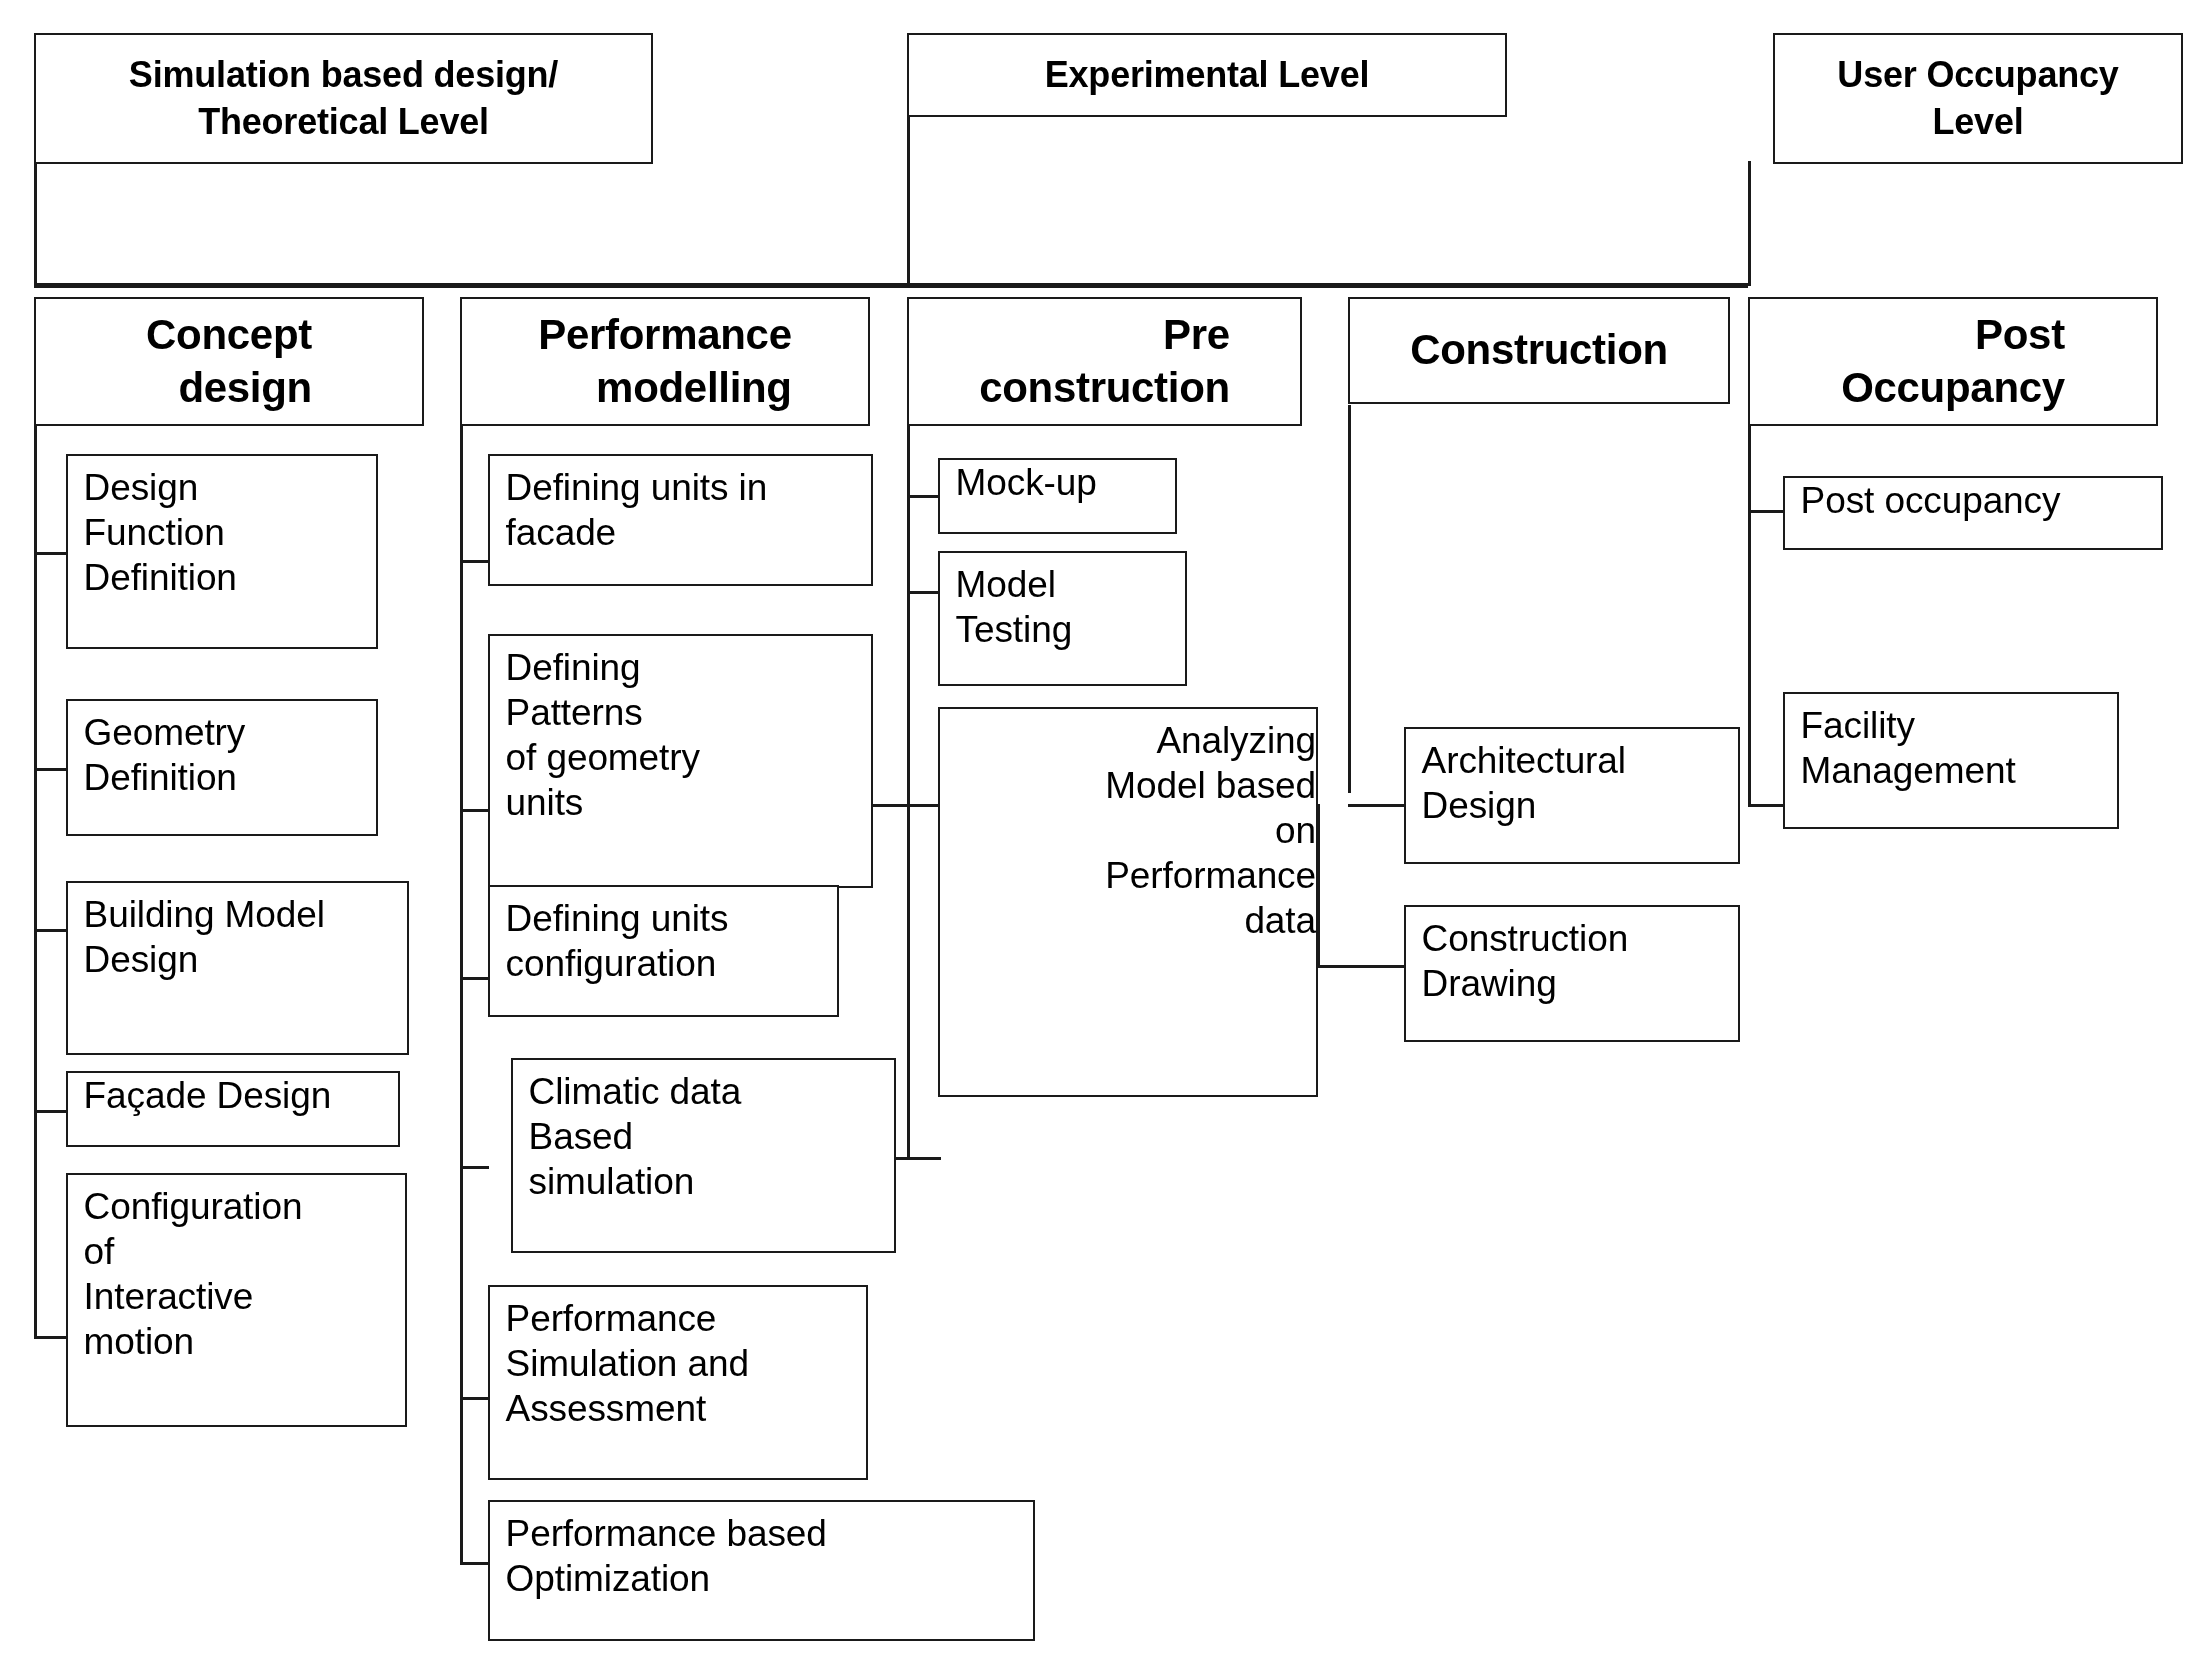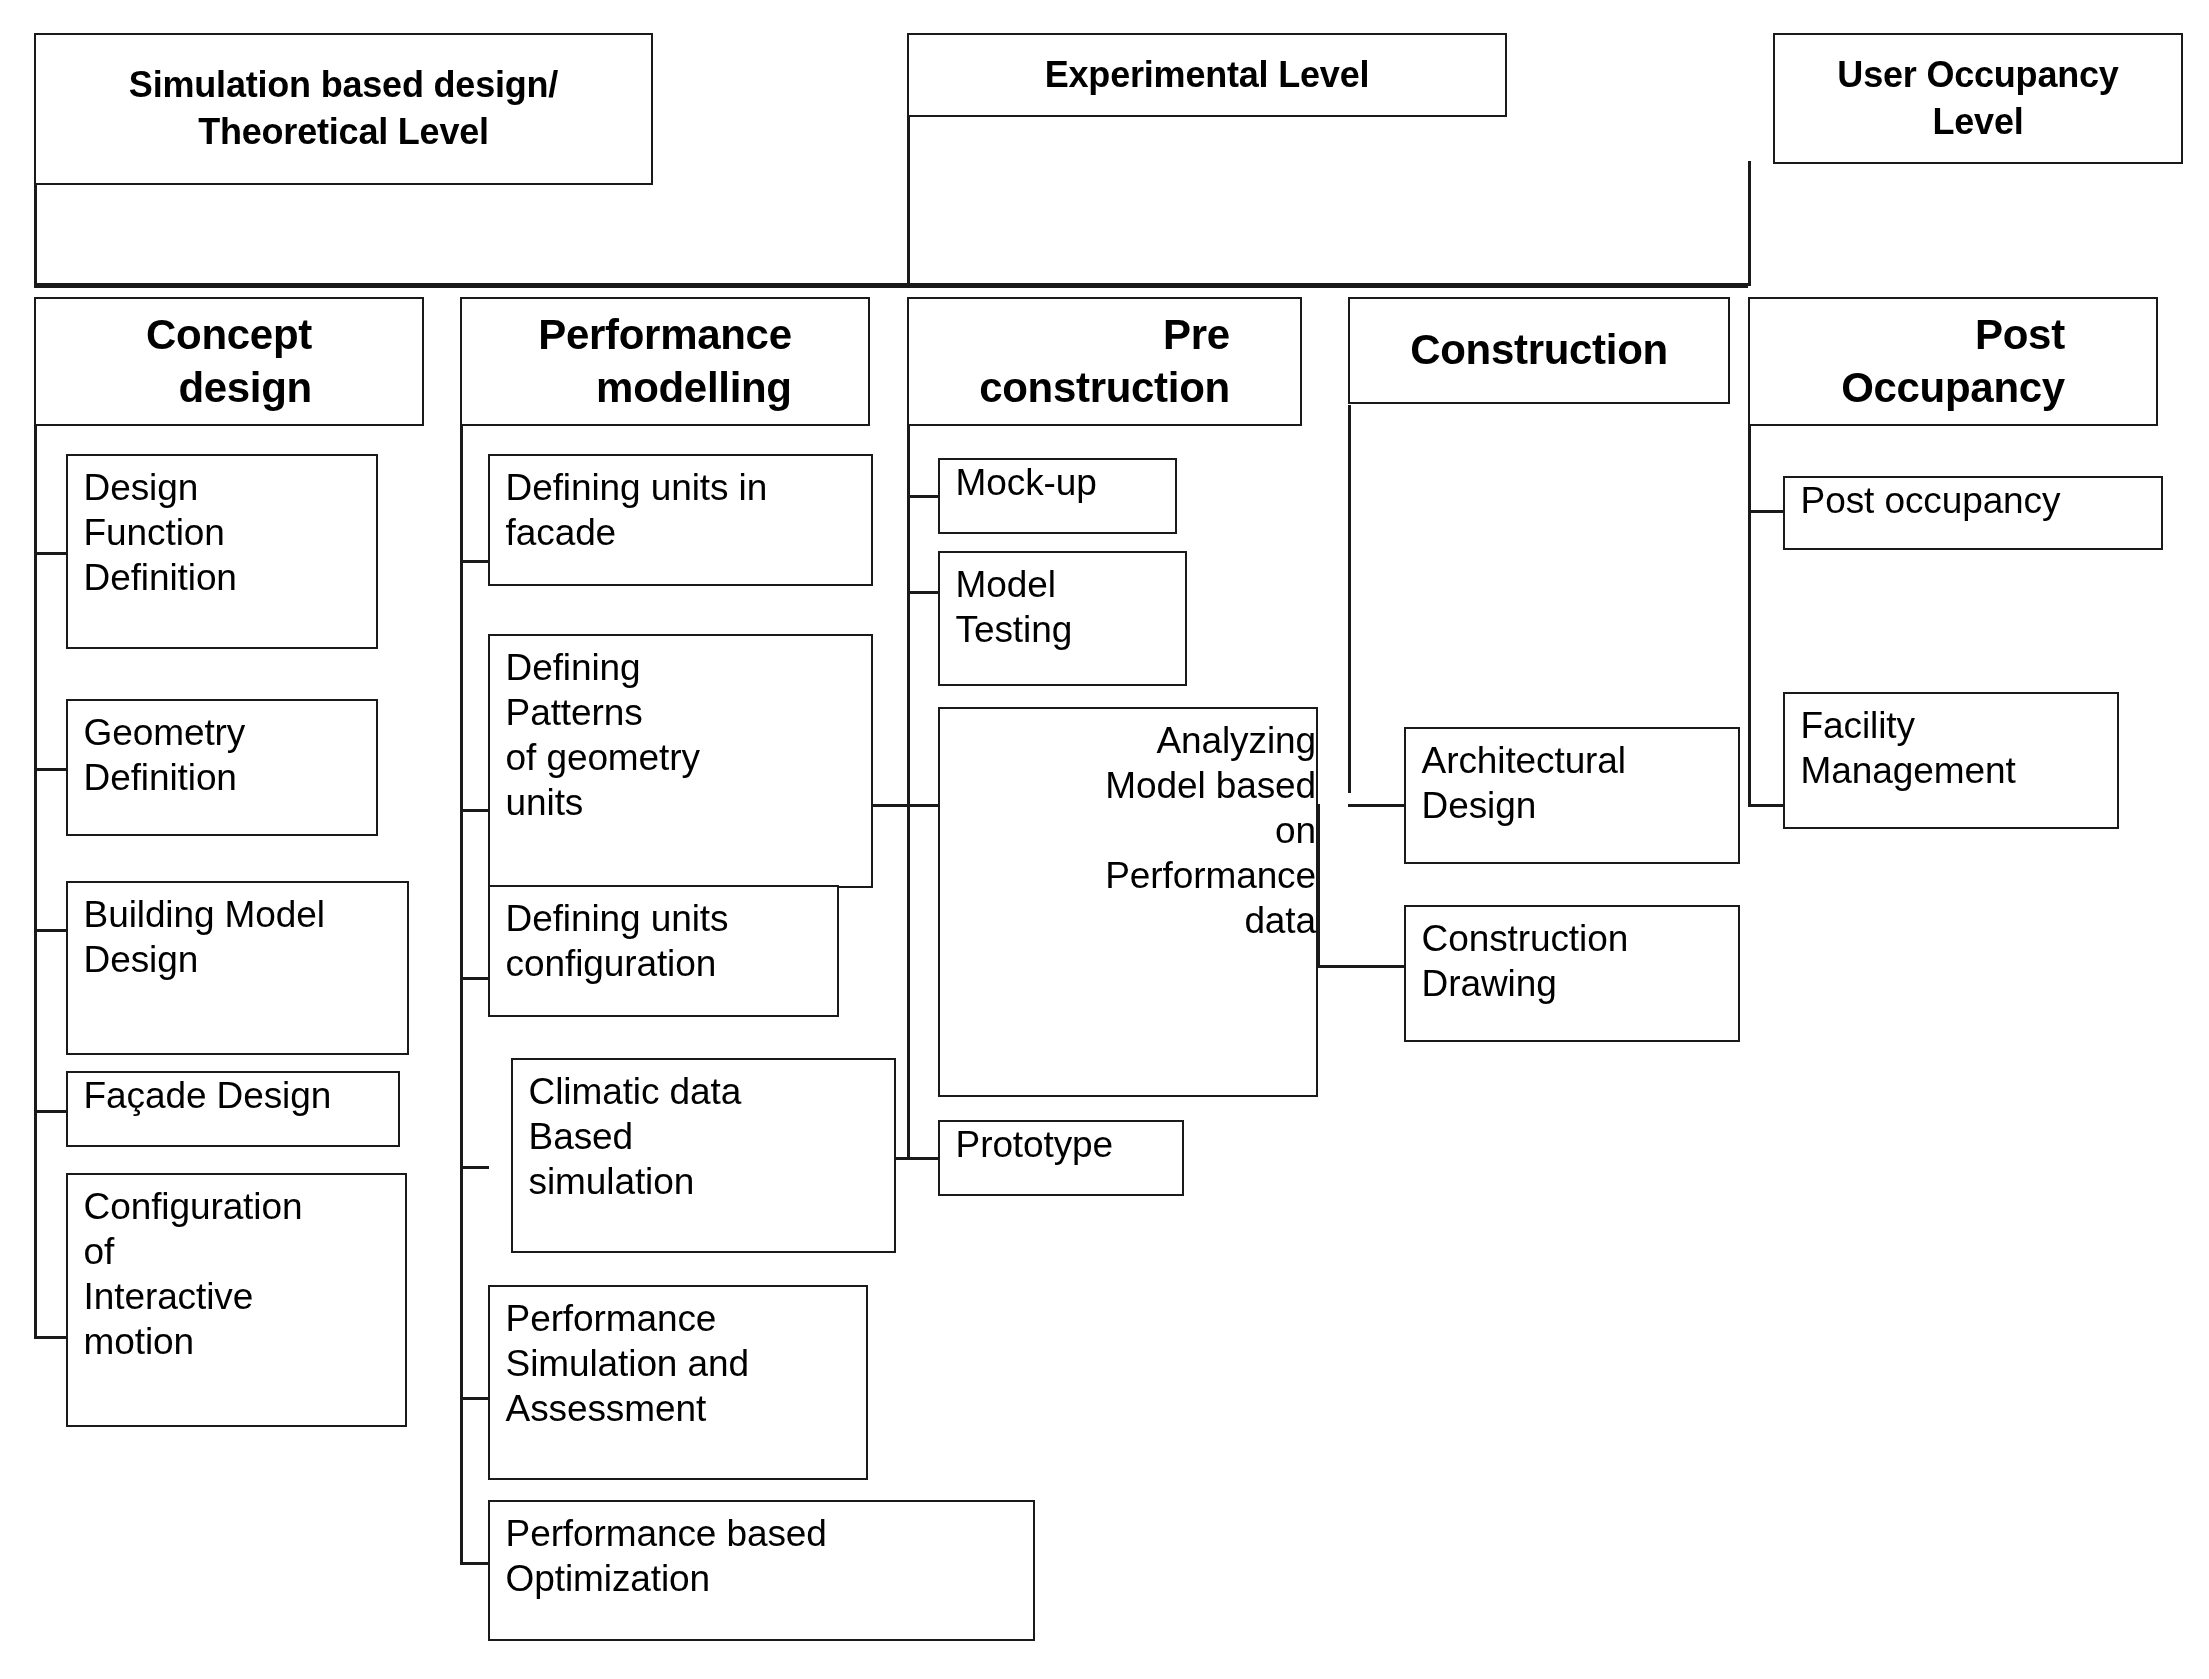--- a/index.html
+++ b/index.html
@@ -74,21 +74,21 @@
     width: 2.9px;
     z-index: 1;
   }
   .hline.thick { height: 4.9px; }
 </style>
 </head>
 <body>
 
 <div id="canvas">
 
-  <div class="node level" style="left:34px; top:33px; width:619px; height:152px;">
+  <div class="node level" style="left:34px; top:33px; width:619px; height:131px;">
     <span class="txt">Simulation based design/
 Theoretical Level</span>
   </div>
 
   <div class="node level" style="left:907px; top:33px; width:600px; height:84px;">
     <span class="txt">Experimental Level</span>
   </div>
 
   <div class="node level" style="left:1773px; top:33px; width:410px; height:131px;">
     <span class="txt">User Occupancy
@@ -219,23 +219,20 @@
   <div class="hline" style="left:907px; top:804px; width:34px;"></div>
   <div class="node item" style="left:938px; top:707px; width:380px; height:390px;text-align:right;">
     <span class="txt">Analyzing
 Model based
 on
 Performance
 data</span>
   </div>
 
   <div class="hline" style="left:907px; top:1157px; width:34px;"></div>
-  <div class="node item tight" style="left:938px; top:1120px; width:246px; height:76px;">
-    <span class="txt">Prototype</span>
-  </div>
 
   <div class="hline" style="left:871px; top:804px; width:70px;"></div>
   <div class="hline" style="left:871px; top:1157px; width:70px;"></div>
 
   <div class="vline" style="left:1348px; top:405px; height:388px;"></div>
 
   <div class="vline" style="left:1317px; top:804px; height:164px;"></div>
 
   <div class="hline" style="left:1348px; top:804px; width:59px;"></div>
   <div class="node item" style="left:1404px; top:727px; width:336px; height:137px;">

